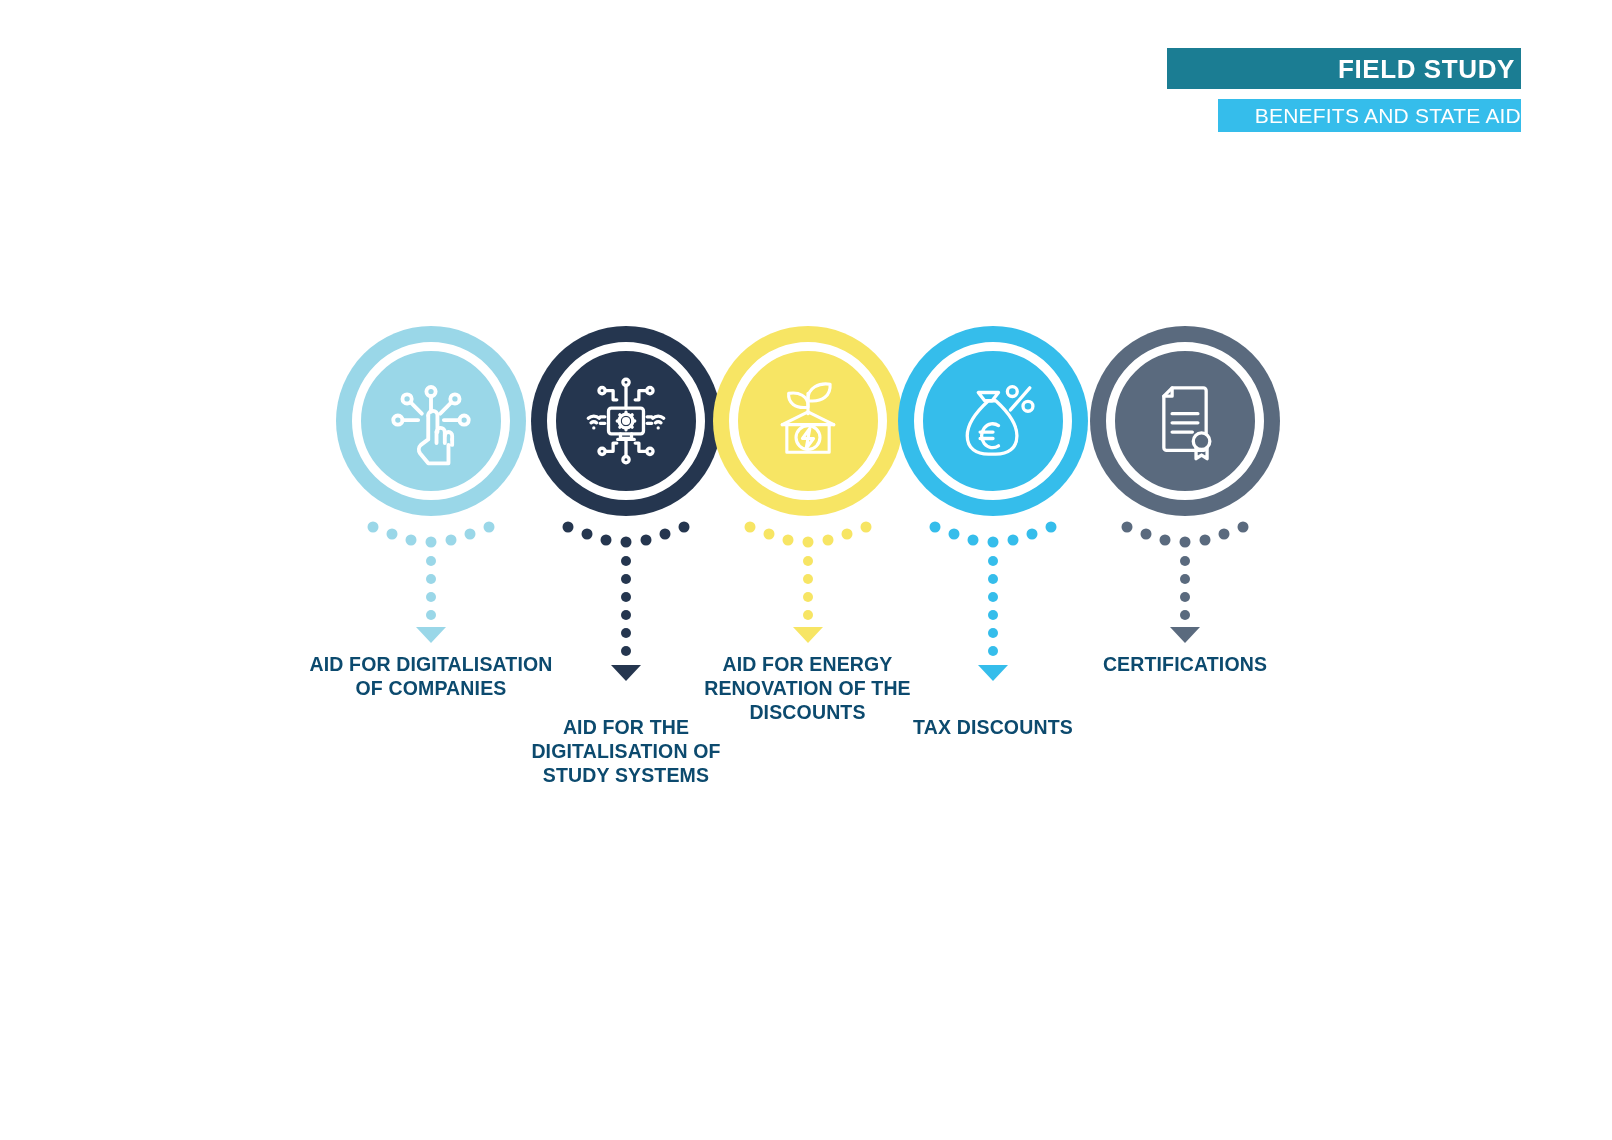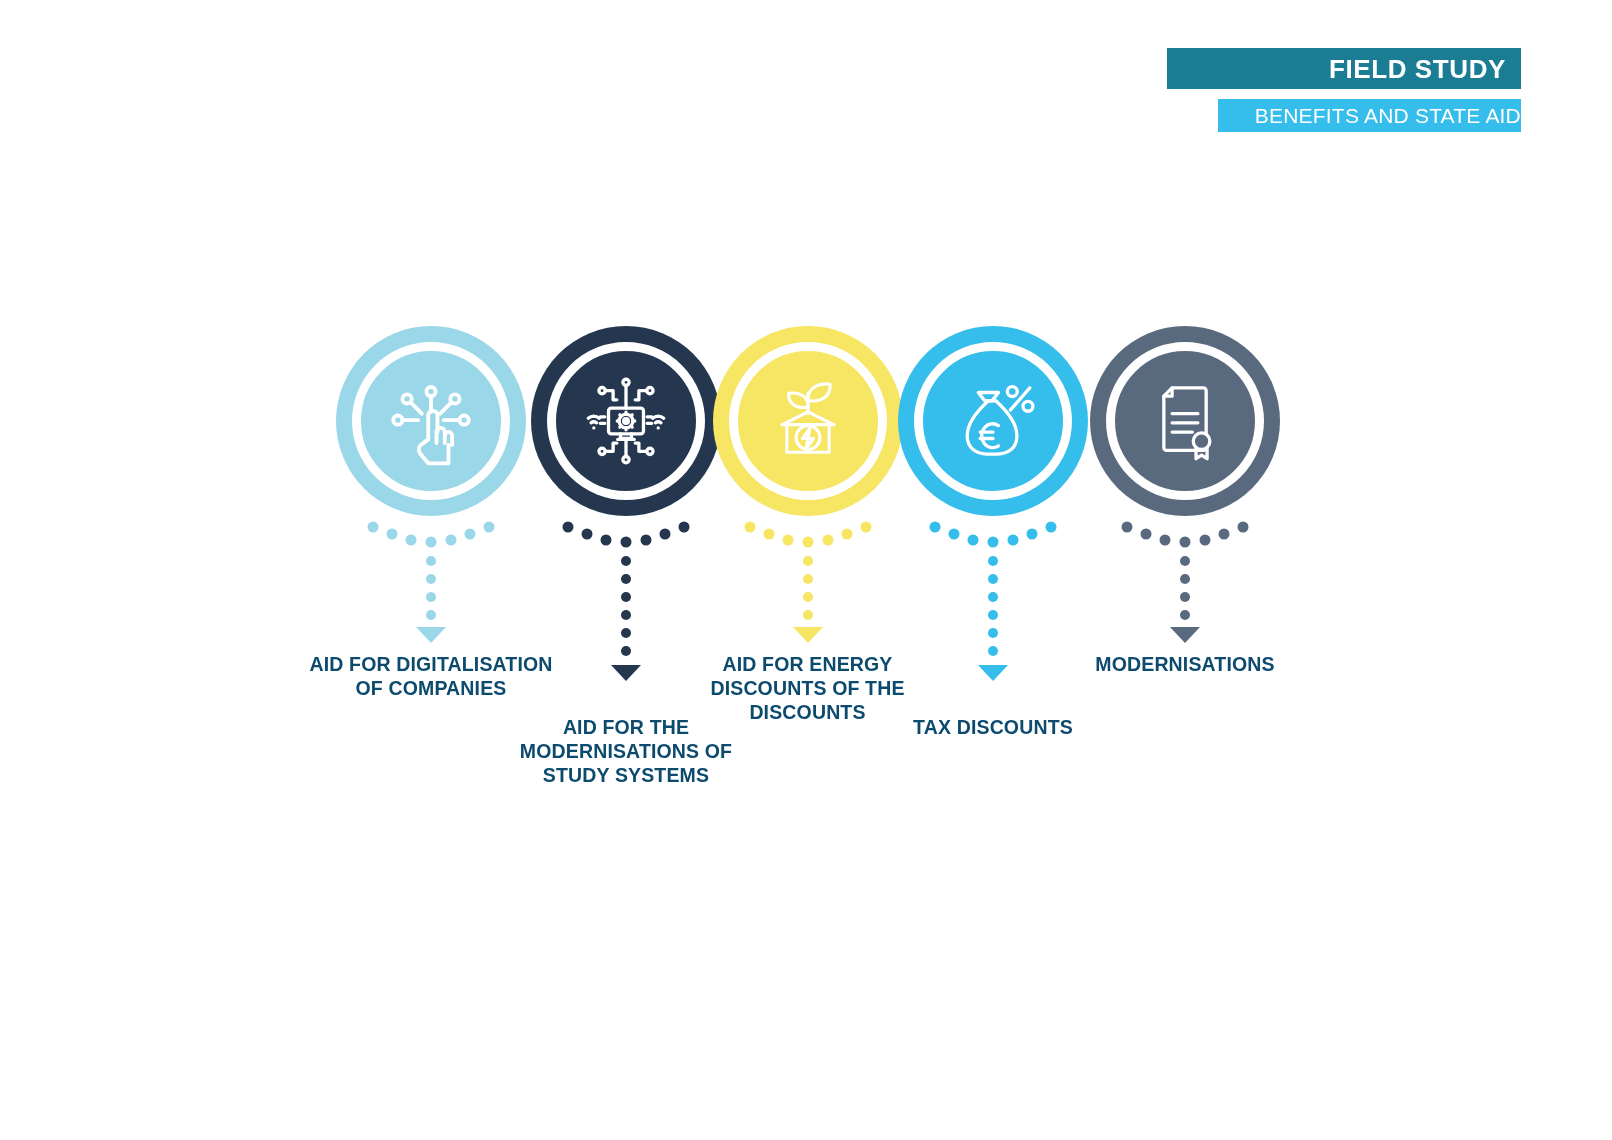--- a/index.html
+++ b/index.html
@@ -18,21 +18,21 @@
   }
 
   
   .header { position: absolute; top: 0; left: 0; width: 100%; }
   .band-title {
     position: absolute;
     left: 1167px; top: 48px;
     width: 354px; height: 41px;
     background: #1b7d93;
     display: flex; align-items: center; justify-content: flex-end;
-    padding-right: 15px;
+    padding-right: 6px;
   }
   .band-title span {
     color: #ffffff;
     font-size: 26px;
     font-weight: bold;
     letter-spacing: 0.6px;
     line-height: 1;
   }
   .band-sub {
     position: absolute;
@@ -208,21 +208,21 @@
           <circle cx="95" cy="81" r="5"></circle>
             <circle cx="95" cy="99" r="5"></circle>
           <circle cx="95" cy="117" r="5"></circle>
             <circle cx="95" cy="135" r="5"></circle>
           <path d="M80 149 H110 L95 165 Z"></path>
         </g>
       </svg>
     </div>
     <div class="label" style="left:501px; top:715px; width:250px;">
       <div>AID FOR THE</div>
-      <div>MODERNISATIONS OF</div>
+      <div>DIGITALISATION OF</div>
       <div>STUDY SYSTEMS</div>
     </div>
 
     <div class="node" style="left:713px;">
       <div class="circle" style="background:#f7e564;">
         <div class="ring"></div>
         <div class="glyph">
           <svg viewBox="0 0 100 100" fill="none" stroke="#ffffff" stroke-width="3.4" stroke-linecap="round" stroke-linejoin="round">
             <path d="M50 42 V20"></path>
             <path d="M50 26 C50 14 62 8 74 10 C75 22 66 30 50 28 Z"></path>
@@ -249,21 +249,21 @@
           <circle cx="95" cy="45" r="5"></circle>
             <circle cx="95" cy="63" r="5"></circle>
           <circle cx="95" cy="81" r="5"></circle>
             <circle cx="95" cy="99" r="5"></circle>
           <path d="M80 111 H110 L95 127 Z"></path>
         </g>
       </svg>
     </div>
     <div class="label" style="left:690px; top:652px; width:235px;">
       <div>AID FOR ENERGY</div>
-      <div>DISCOUNTS OF THE</div>
+      <div>RENOVATION OF THE</div>
       <div>DISCOUNTS</div>
     </div>
 
     <div class="node" style="left:898px;">
       <div class="circle" style="background:#35bdeb;">
         <div class="ring"></div>
         <div class="glyph">
           <svg viewBox="0 0 100 100" fill="none" stroke="#ffffff" stroke-width="3.6" stroke-linecap="round" stroke-linejoin="round">
             <path d="M34 19 h22 l-7 9 h-8 z"></path>
             <path d="M45 28 C34 38 22 52 22 66 C22 80 32 86 45 86 h8 C66 86 76 80 76 66 C76 52 64 38 53 28 Z"></path>
@@ -325,19 +325,19 @@
           <circle cx="153" cy="11" r="5.5"></circle>
           <circle cx="95" cy="45" r="5"></circle>
             <circle cx="95" cy="63" r="5"></circle>
           <circle cx="95" cy="81" r="5"></circle>
             <circle cx="95" cy="99" r="5"></circle>
           <path d="M80 111 H110 L95 127 Z"></path>
         </g>
       </svg>
     </div>
     <div class="label" style="left:1065px; top:652px; width:240px;">
-      <div>MODERNISATIONS</div>
+      <div>CERTIFICATIONS</div>
     </div>
 
   </div>
 
 
 </div>
 
 </body></html>

